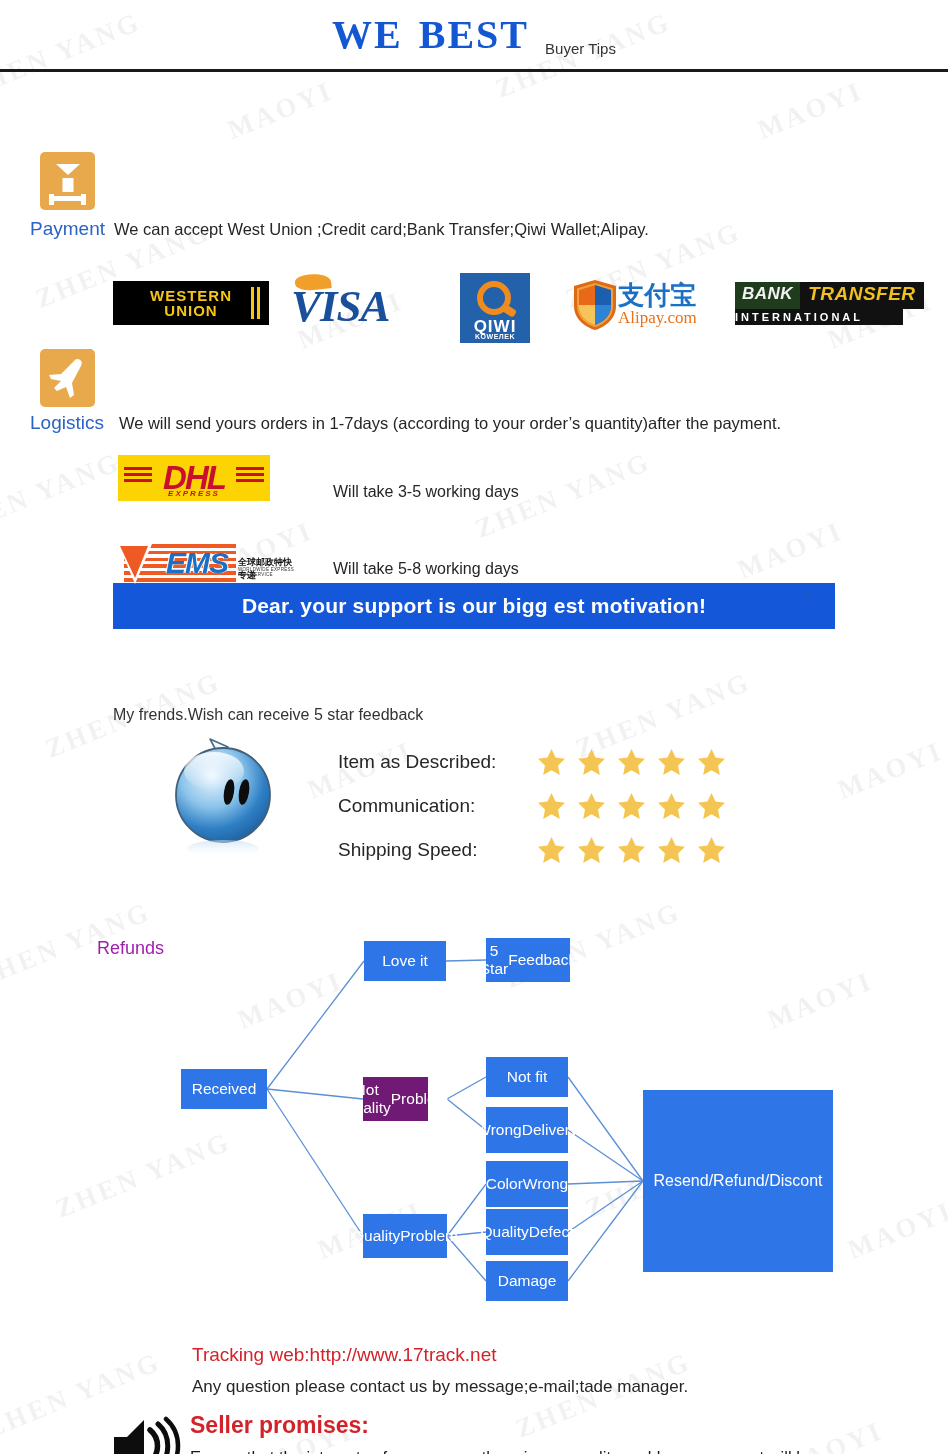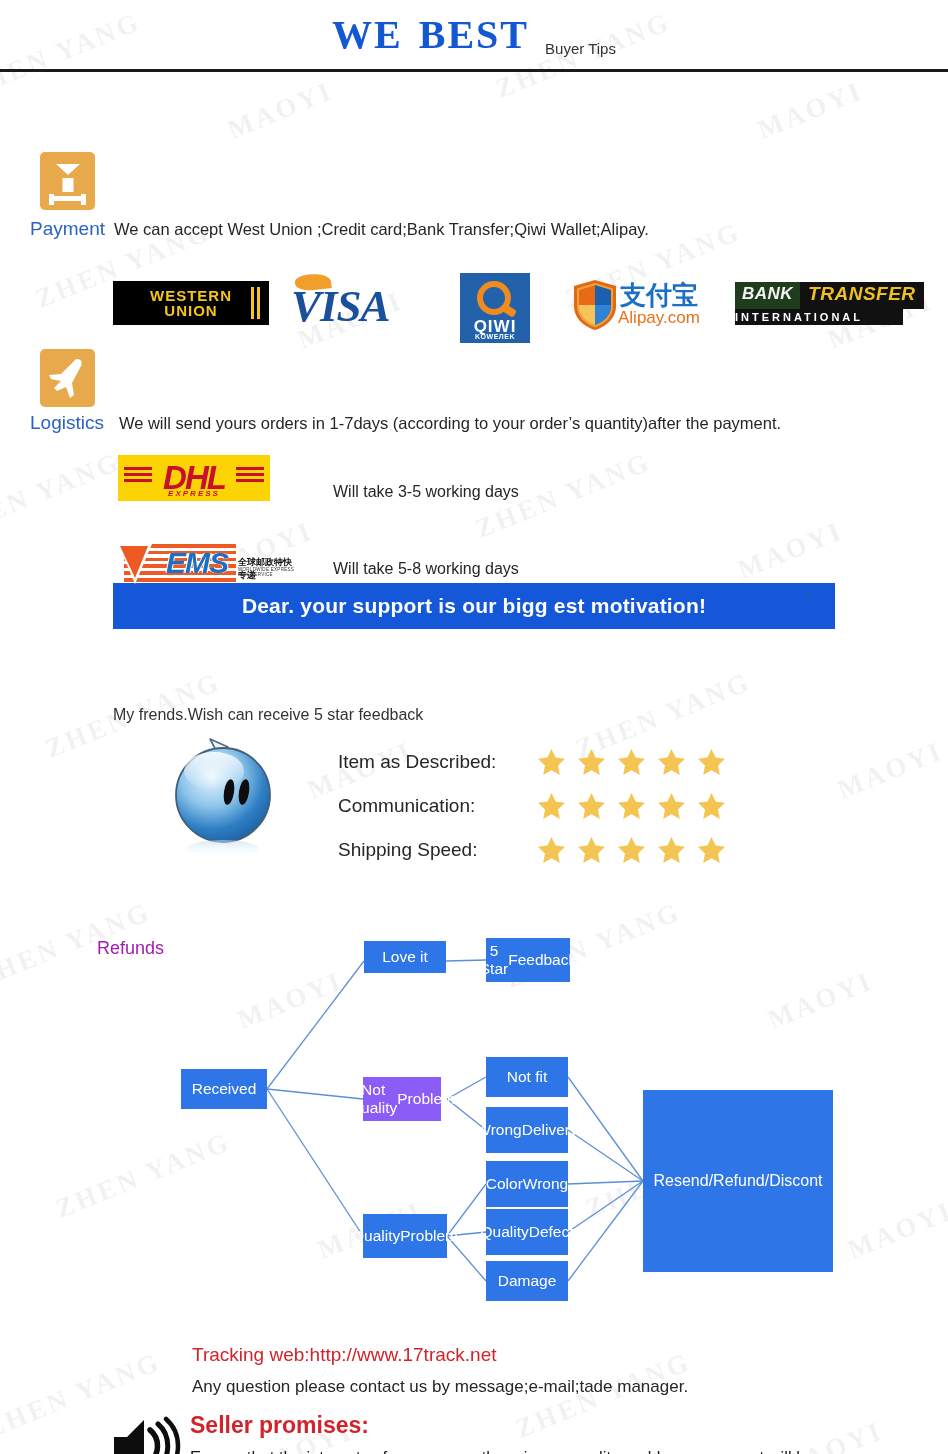--- a/index.html
+++ b/index.html
@@ -127,21 +127,21 @@
   .qiwi-t1 { position: absolute; left: 0; right: 0; top: 44px; text-align: center;
     font-weight: 700; font-size: 17px; color: #fff; letter-spacing: 1px; }
   .qiwi-t2 { position: absolute; left: 0; right: 0; top: 60px; text-align: center;
     font-weight: 700; font-size: 7px; color: #fff; letter-spacing: .5px; }
 
   .alipay { display: flex; align-items: center; gap: 0; }
   .shield { width: 46px; height: 52px; position: relative; }
   .alipay-txt { display: flex; flex-direction: column; align-items: center; }
   .alipay-cn { font-size: 26px; color: #1b6fc4; font-weight: 700; line-height: 26px;
     font-family: "DejaVu Sans", sans-serif; }
-  .alipay-en { font-family: Liberation Sans, sans-serif; font-size: 17px; color: #e8711a; }
+  .alipay-en { font-family: Liberation Serif, serif; font-size: 17px; color: #e8711a; }
 
   .banktrans { width: 168px; }
   .bt-row1 { display: flex; height: 27px; }
   .bt-bank { background: #1f3d1c; color: #f2f2f2; font-weight: 700; font-size: 17px;
     padding: 2px 7px 0 7px; font-style: italic; letter-spacing: .5px; }
   .bt-transfer { background: #111; color: #f0c020; font-weight: 700; font-size: 19px;
     font-style: italic; padding: 1px 8px 0 8px; letter-spacing: .5px; flex: 1; }
   .bt-row2 { background: #111; color: #fff; font-size: 11px; font-weight: 700;
     letter-spacing: 3px; padding: 2px 0; }
 
@@ -491,29 +491,29 @@
         <line x1="447" y1="1164" x2="486" y2="1209" stroke="#5b8fd6" stroke-width="1.3"></line>
         <line x1="568" y1="1005" x2="643" y2="1109" stroke="#5b8fd6" stroke-width="1.3"></line>
         <line x1="568" y1="1058" x2="643" y2="1109" stroke="#5b8fd6" stroke-width="1.3"></line>
         <line x1="568" y1="1112" x2="643" y2="1109" stroke="#5b8fd6" stroke-width="1.3"></line>
         <line x1="568" y1="1160" x2="643" y2="1109" stroke="#5b8fd6" stroke-width="1.3"></line>
         <line x1="568" y1="1209" x2="643" y2="1109" stroke="#5b8fd6" stroke-width="1.3"></line>
       </svg>
   <div class="fbox" style="left: 181px; top: 997px; width: 86px; height: 40px; background: rgb(46, 117, 232);">
         <span>Received</span>
       </div>
-      <div class="fbox" style="left: 364px; top: 869px; width: 82px; height: 32px; background: rgb(46, 117, 232);">
+      <div class="fbox" style="left: 364px; top: 869px; width: 82px; height: 40px; background: rgb(46, 117, 232);">
         <span>Love it</span>
       </div>
       <div class="fbox" style="left: 486px; top: 866px; width: 84px; height: 44px; background: rgb(46, 117, 232);">
         <span>5 Star</span>
         <br>
         <span>Feedback</span>
       </div>
-      <div class="fbox" style="left: 363px; top: 1005px; width: 78px; height: 44px; background: #8b5cf6;">
+      <div class="fbox" style="left: 363px; top: 1005px; width: 65px; height: 44px; background: #701a75;">
         <span>Not Quality</span>
         <br>
         <span>Problem</span>
       </div>
       <div class="fbox" style="left: 363px; top: 1142px; width: 84px; height: 44px; background: rgb(46, 117, 232);">
         <span>Quality</span>
         <br>
         <span>Problem</span>
       </div>
       <div class="fbox" style="left: 486px; top: 985px; width: 82px; height: 40px; background: rgb(46, 117, 232);">

